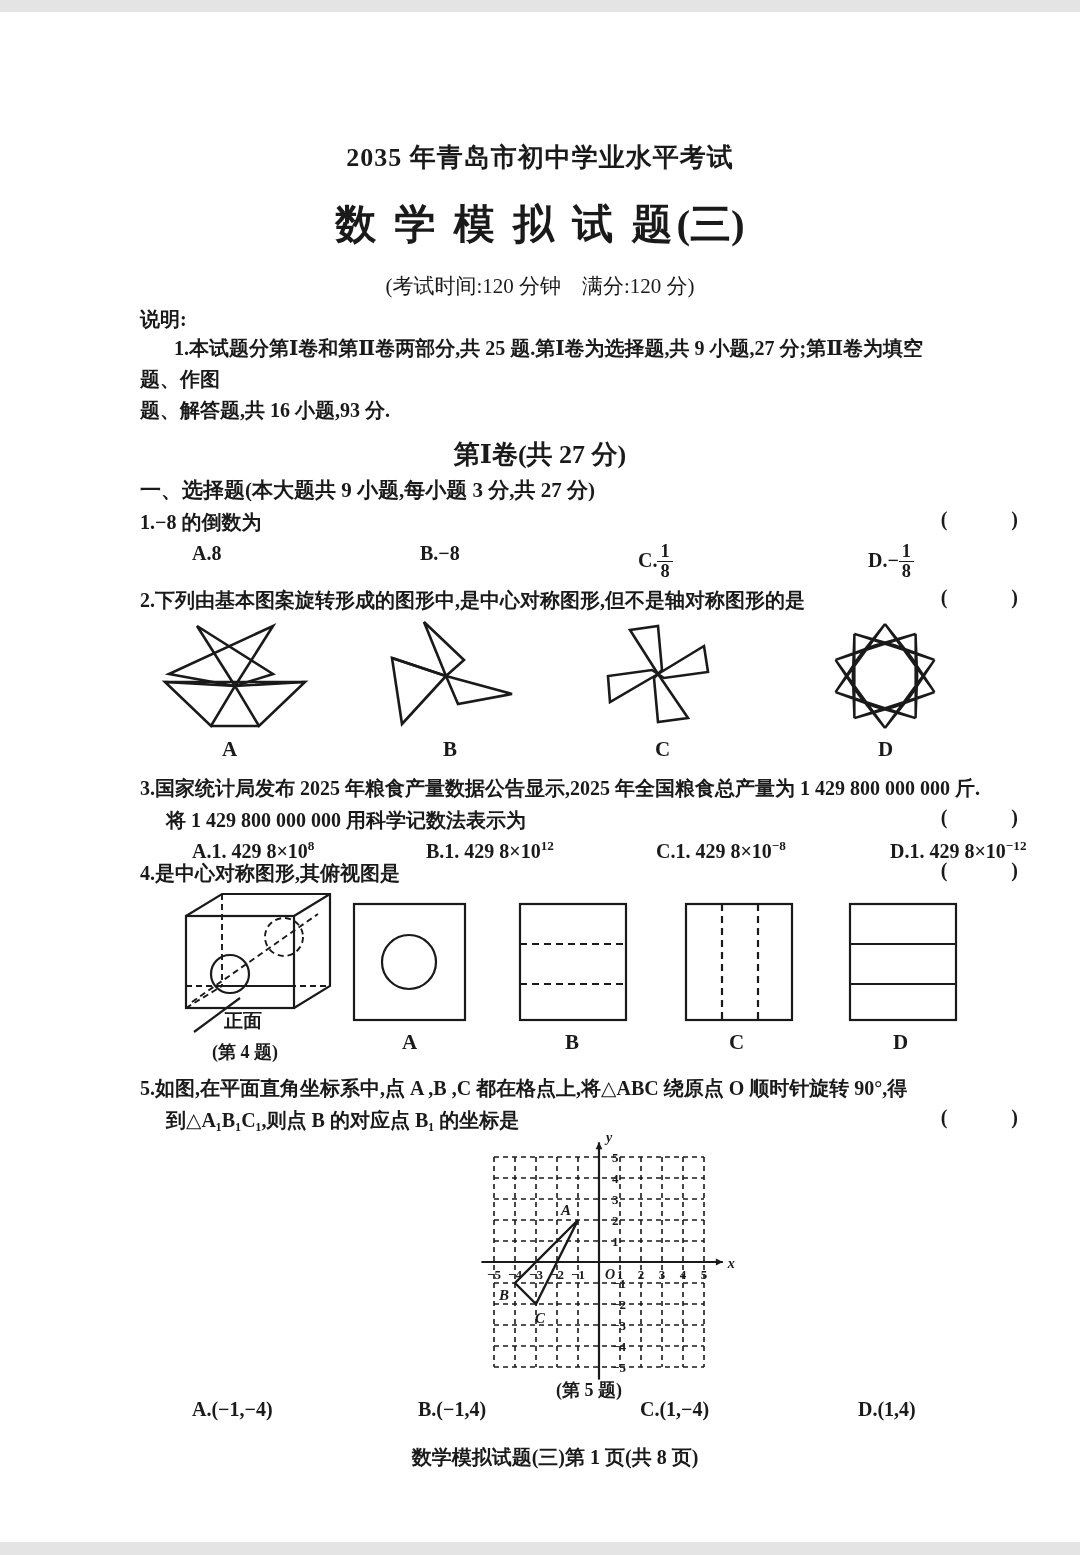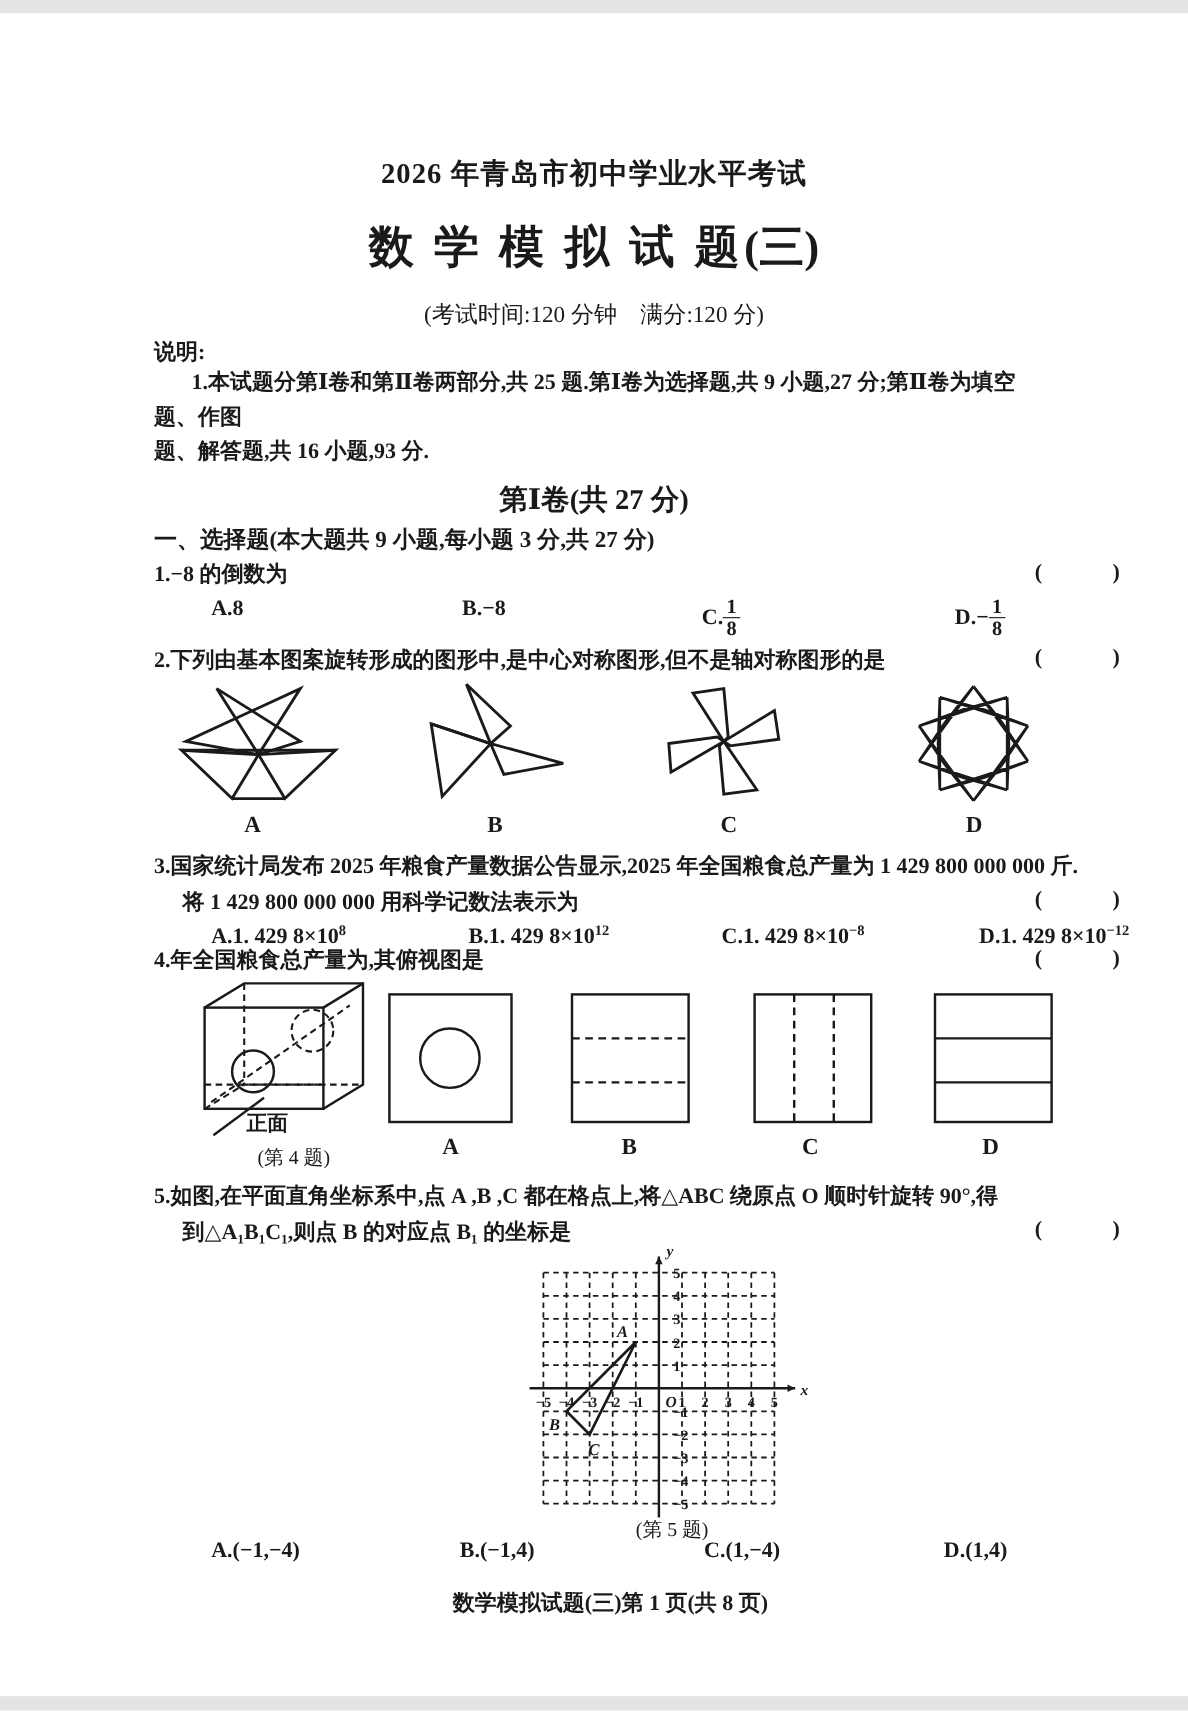--- a/index.html
+++ b/index.html
@@ -91,41 +91,41 @@
   .frac .num { display: block; border-bottom: 1.4px solid #1a1a1a; padding: 0 3px; }
   .frac .den { display: block; padding: 0 3px; }
   sup.exp { font-size: 0.66em; vertical-align: super; }
 
   
   .fig-label {
     position: absolute; font-size: 21px; font-weight: 700;
     font-family: "Liberation Serif", serif;
   }
   .fig-cap {
-    position: absolute; font-size: 18px; font-weight: 400; margin-left: 22px;
+    position: absolute; font-size: 18px; font-weight: 700;
   }
 
   svg { display: block; overflow: visible; }
   .strokefig { stroke: #1a1a1a; fill: none; stroke-width: 2.6; stroke-linejoin: miter; stroke-linecap: butt; }
   .boxfig { stroke: #1a1a1a; fill: none; stroke-width: 2.2; }
   .dashfig { stroke: #1a1a1a; fill: none; stroke-width: 2.2; stroke-dasharray: 7 5; }
 
   
   .footer {
     position: absolute; left: 0; right: 0; top: 1432px;
     text-align: center; font-size: 20px; font-weight: 700; padding-left: 30px;
   }
 </style>
 </head>
 <body>
 
 <div class="page">
 <div class="sheet">
 
-  <div class="doc-title">2026 年青岛市初中学业水平考试</div>
+  <div class="doc-title">2035 年青岛市初中学业水平考试</div>
   <div class="doc-subtitle">
     <span>数 学 模 拟 试 题</span><span class="paren">(三)</span>
   </div>
   <div class="doc-meta">(考试时间:120 分钟　满分:120 分)</div>
 
   <div class="notes">
     <div class="notes-label">说明:</div>
     <div class="note-line note-indent">1.本试题分第Ⅰ卷和第Ⅱ卷两部分,共 25 题.第Ⅰ卷为选择题,共 9 小题,27 分;第Ⅱ卷为填空题、作图</div>
     <div class="note-line">题、解答题,共 16 小题,93 分.</div>
   </div>
@@ -225,21 +225,21 @@
     <div class="opt" style="left:488px;">
       <span>C.</span><span>1. 429 8×10</span><sup class="exp">−8</sup>
     </div>
     <div class="opt" style="left:722px;">
       <span>D.</span><span>1. 429 8×10</span><sup class="exp">−12</sup>
     </div>
   </div>
 
   <div class="q" style="top:845px;">
     <div class="q-body">
-      <span>4.</span><span>年全国粮食总产量为,其俯视图是</span>
+      <span>4.</span><span>是中心对称图形,其俯视图是</span>
     </div>
     <div class="brackets" style="top:0;">(　)</div>
   </div>
 
   <div style="position:absolute; left:178px; top:878px;">
     <svg width="160" height="130" viewBox="0 0 160 130" aria-hidden="true">
       <g stroke="#1a1a1a" fill="none" stroke-width="2.2">
         <rect x="8" y="26" width="108" height="92"></rect>
         <path d="M8 26 L44 4 L152 4 L152 96 L116 118"></path>
         <path d="M116 26 L152 4"></path>

